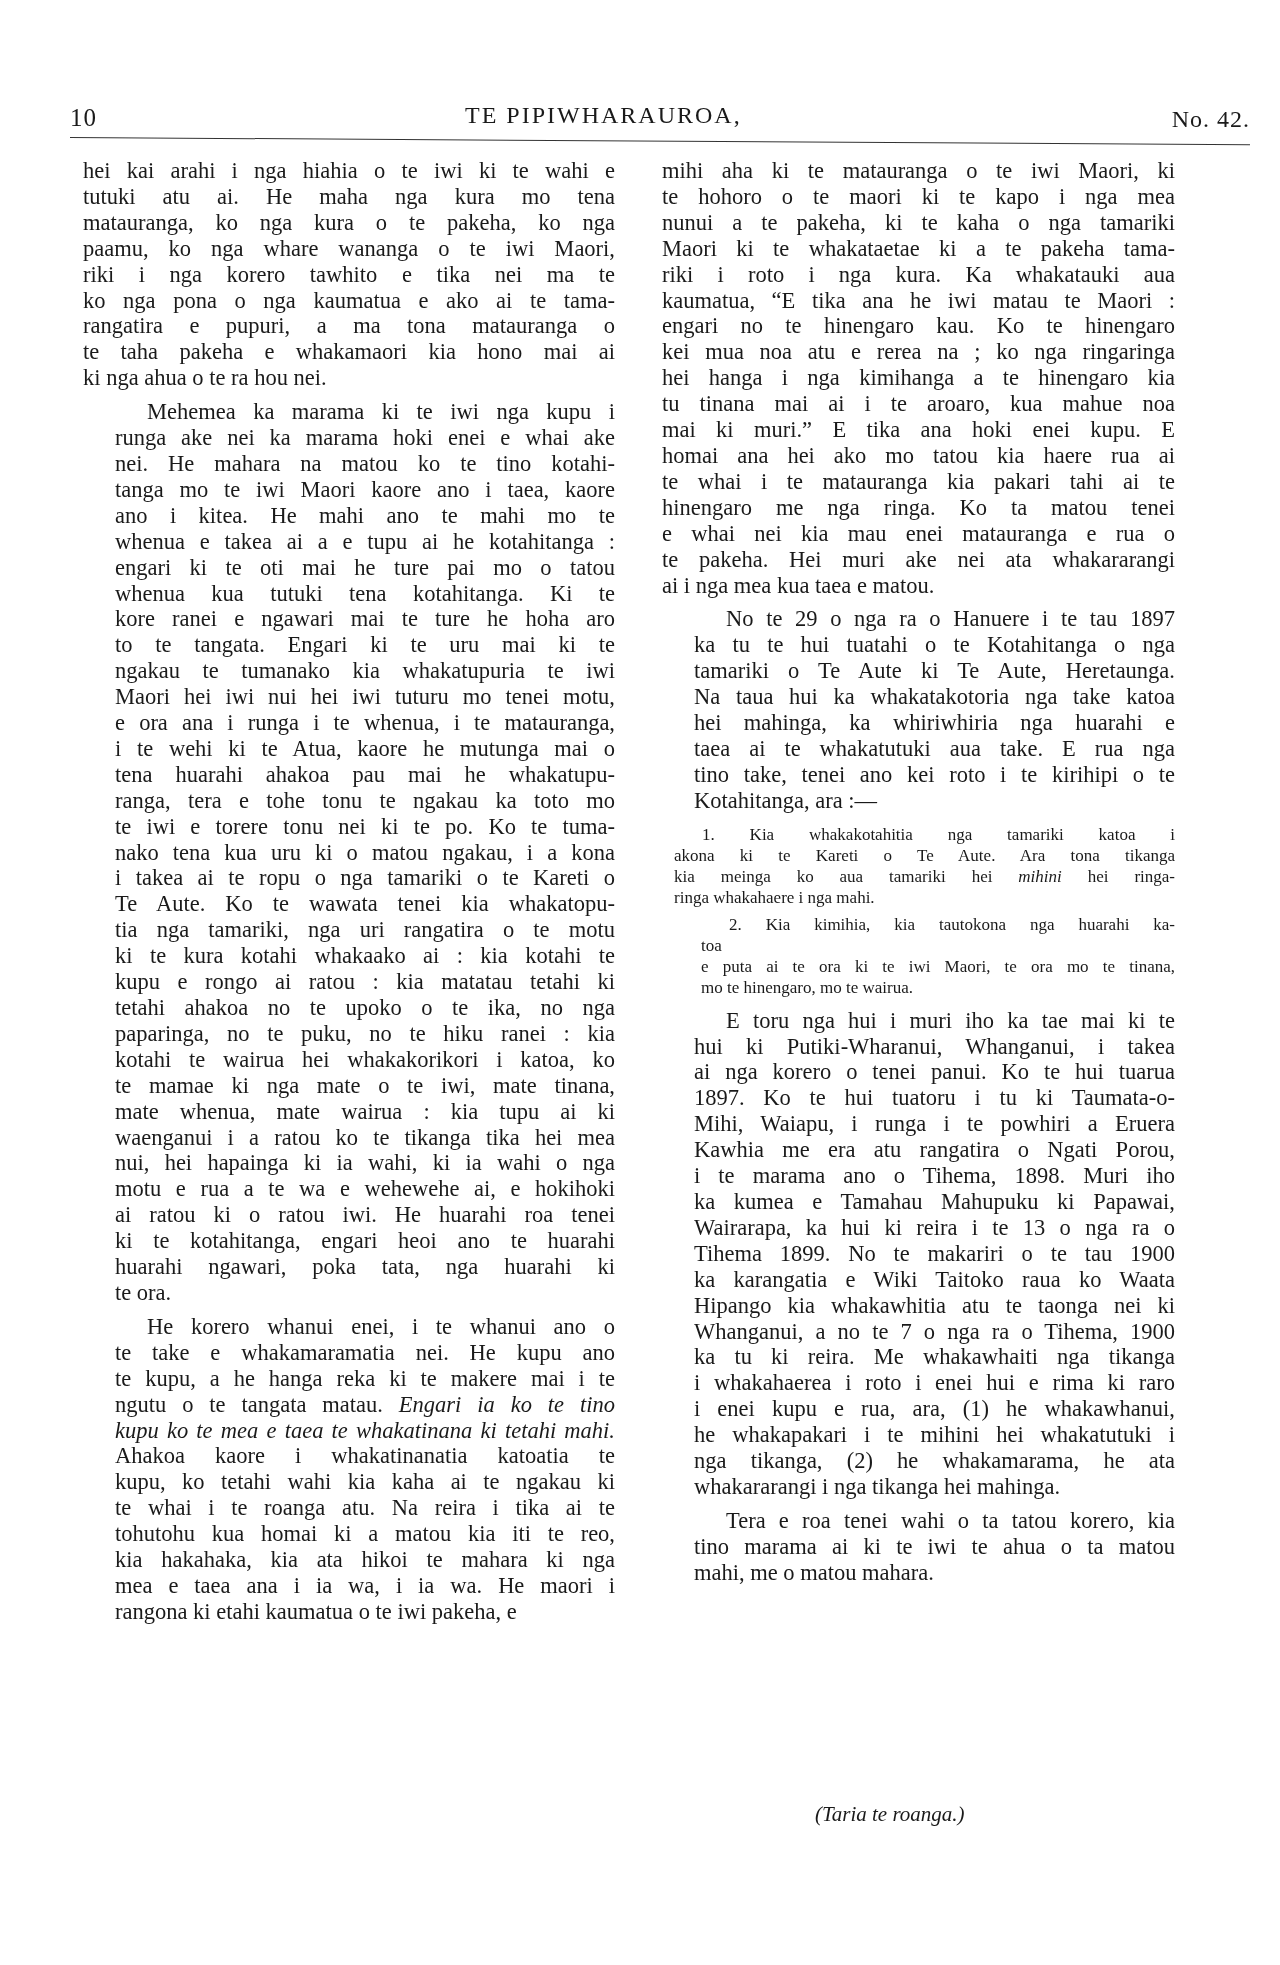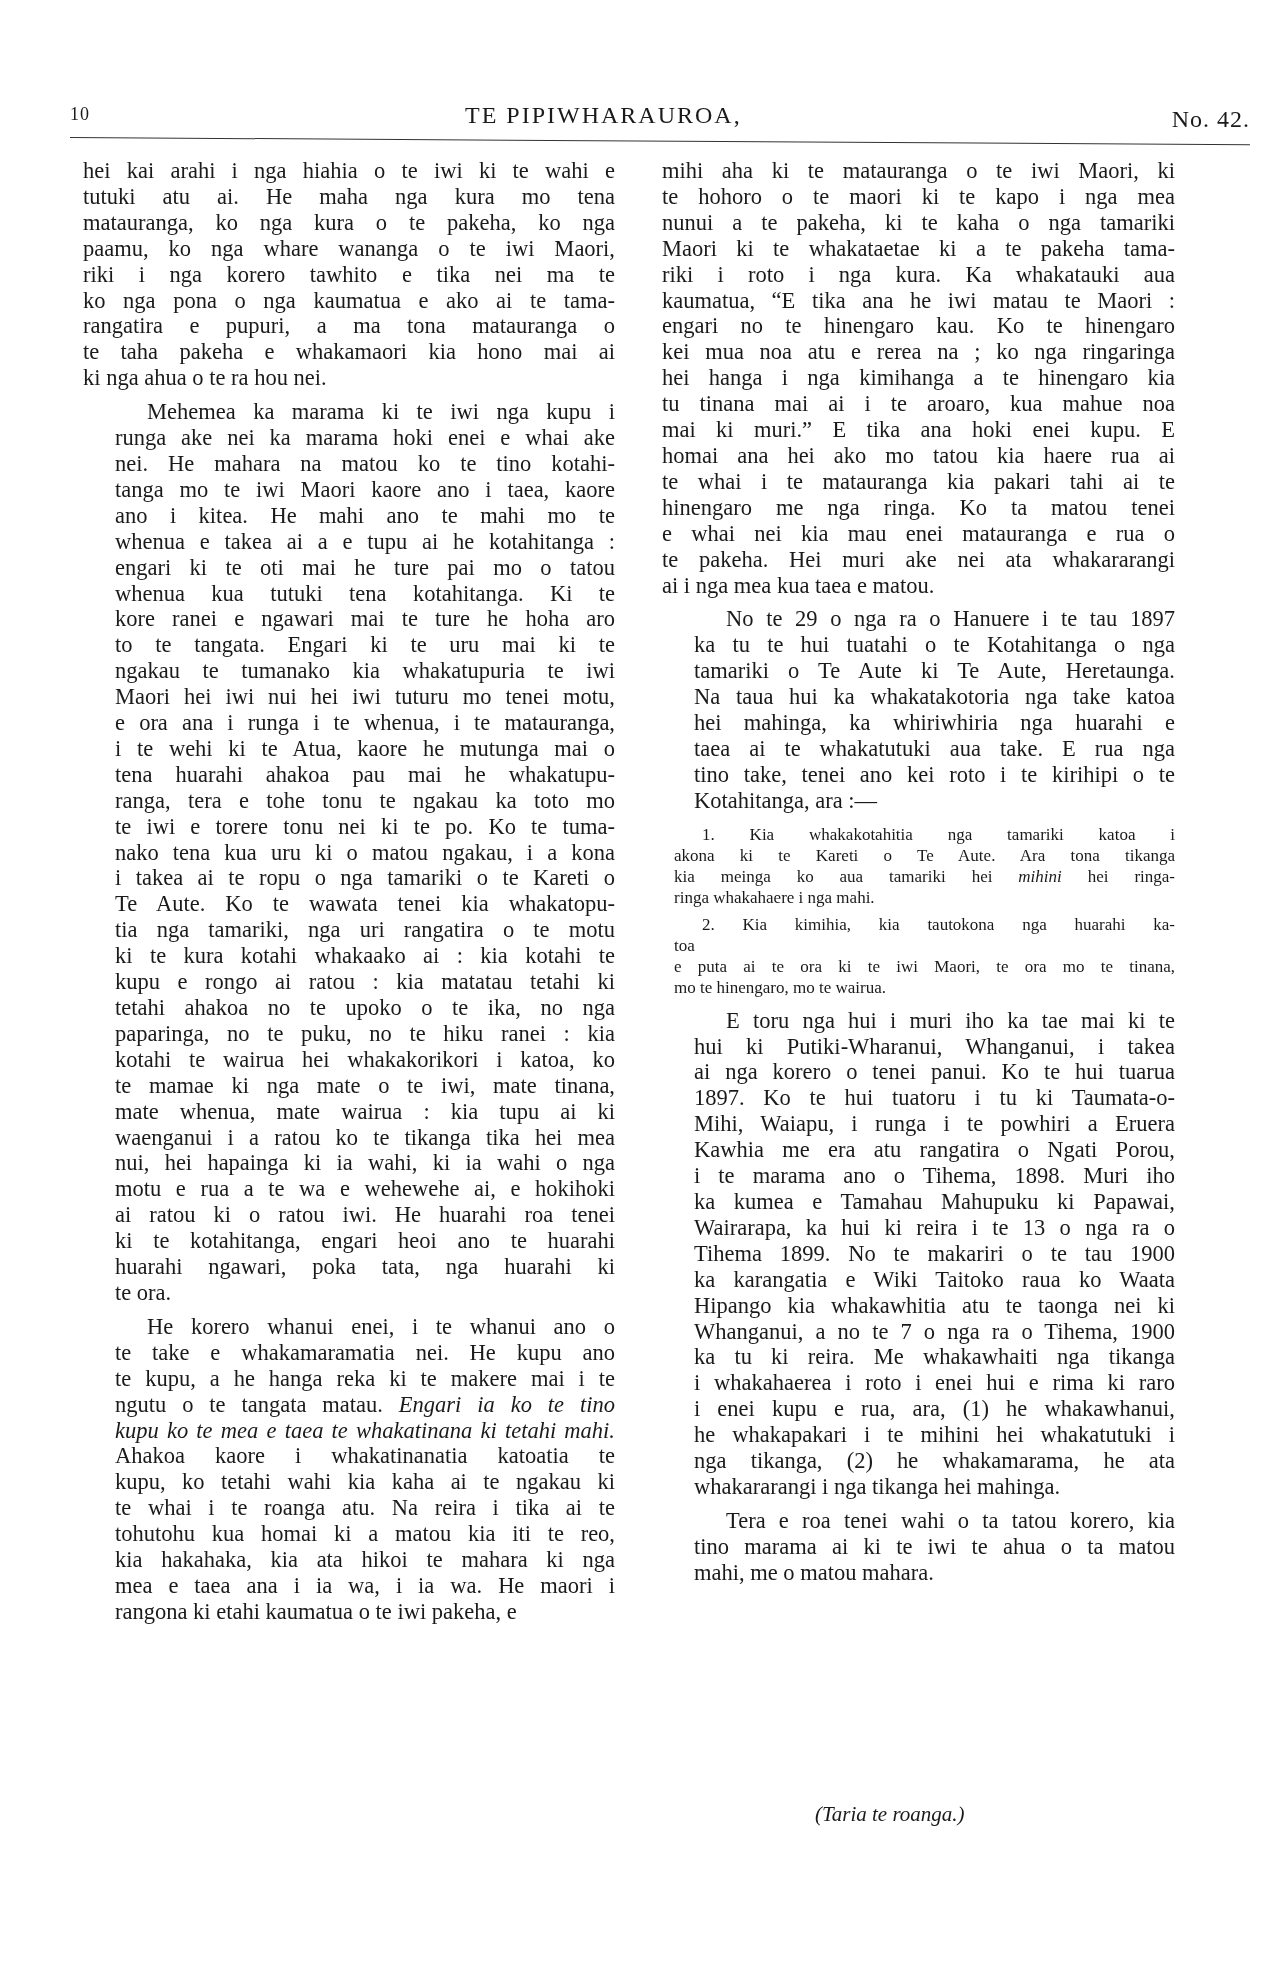--- a/index.html
+++ b/index.html
@@ -1,34 +1,34 @@
 <!DOCTYPE html>
 <html><head>
 <meta charset="utf-8">
 <style>
   html, body { margin: 0; padding: 0; background: #ffffff; }
   body { width: 1280px; height: 1965px; position: relative; overflow: hidden;
          font-family: "Liberation Serif", "DejaVu Serif", serif; color: #1a1a1a; }
   .header { position: absolute; left: 70px; top: 100px; width: 1180px; height: 40px; }
-  .page-num { position: absolute; left: 0; top: 4px; font-size: 18px; letter-spacing: 1px; }
+  .page-num { position: absolute; left: 0; top: 4px; font-size: 25px; letter-spacing: 1px; }
   .title { position: absolute; left: 395px; top: 2px; font-size: 24px; letter-spacing: 2px; }
   .issue { position: absolute; right: 0; top: 6px; font-size: 24px; letter-spacing: 1px; }
   .rule { position: absolute; left: 70px; top: 137px; width: 1180px; height: 0;
           border-top: 1.5px solid #333; transform: rotate(0.35deg); transform-origin: left; }
   .col { position: absolute; font-size: 22.5px; line-height: 25.9px; text-align: justify; }
   .col.left { left: 83px; top: 158px; width: 532px; }
   .col.right { left: 662px; top: 158px; width: 513px; }
   .para { margin: 0; }
   .para + .para { margin-top: 8px; }
   .indent { text-indent: 32px; }
   .line { display: block; text-align-last: justify; white-space: nowrap; }
   .line.last { text-align-last: left; }
   .it { font-style: italic; }
   .list { font-size: 17px; line-height: 21px; margin: 10px 0 10px 12px; }
-  .list .item + .item { margin-top: 6px; }
+  .list .item + .item { margin-top: 6px; margin-left: 27px; }
   .signoff { position: absolute; left: 815px; top: 1802px; font-size: 21px; font-style: italic; }
 </style>
 </head>
 <body>
 
 <div class="header">
   <span class="page-num">10</span>
   <span class="title">TE PIPIWHARAUROA,</span>
   <span class="issue">No. 42.</span>
 </div>

